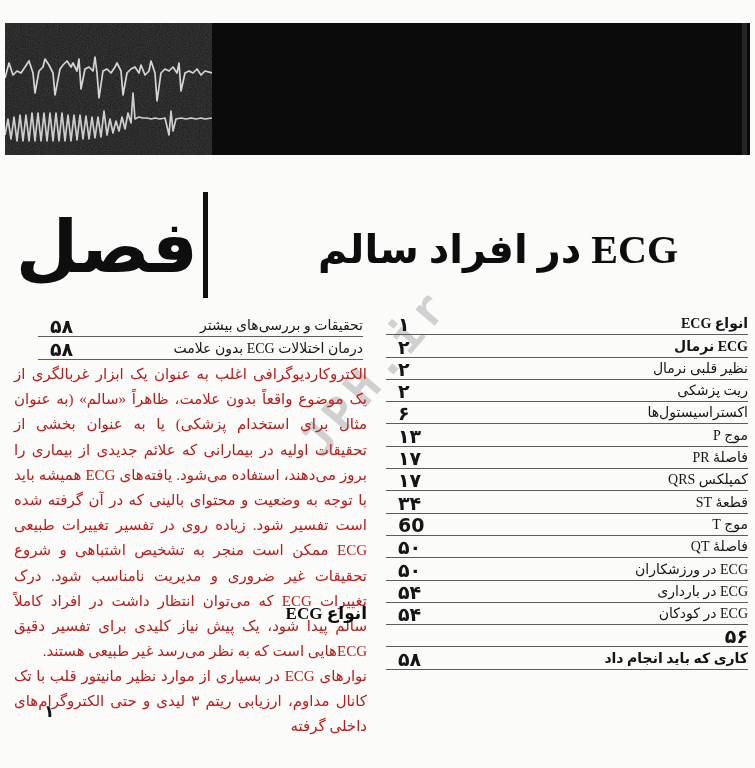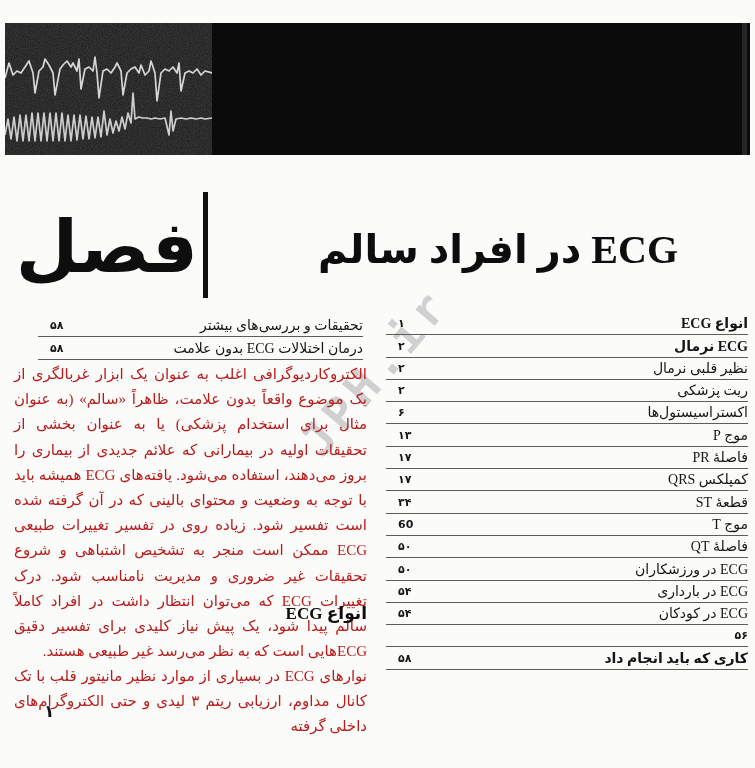--- a/index.html
+++ b/index.html
@@ -40,21 +40,21 @@
   .toc-right { left:386px; top:313px; width:362px; }
   .toc-left  { left:38px;  top:313px; width:325px; }
   .toc-row {
     display:flex; justify-content:space-between; align-items:flex-end;
     height:22.3px; border-bottom:1px solid #5c5c5c; padding-bottom:2px;
     font-size:14px; line-height:16px;
   }
   .toc-left .toc-row { height:23.5px; }
   .toc-row.bold .toc-label { font-weight:bold; }
   .toc-label { white-space:nowrap; }
-  .toc-page { font-family:"DejaVu Sans",sans-serif; font-weight:bold; font-size:11px; padding-inline-end:12px; }
+  .toc-page { font-family:"DejaVu Sans",sans-serif; font-weight:bold; font-size:19px; padding-inline-end:12px; }
   
   .para {
     position:absolute; left:14px; width:353px; direction:rtl;
     text-align:justify; font-size:15px; line-height:25.2px; color:#b91c1c;
   }
   .para-1 { top:362px; }
   .para-2 { top:664px; }
   .section-heading {
     position:absolute; left:14px; top:603px; width:353px; direction:rtl;
     text-align:right; font-weight:bold; font-size:17px; color:#0e0e0e;

